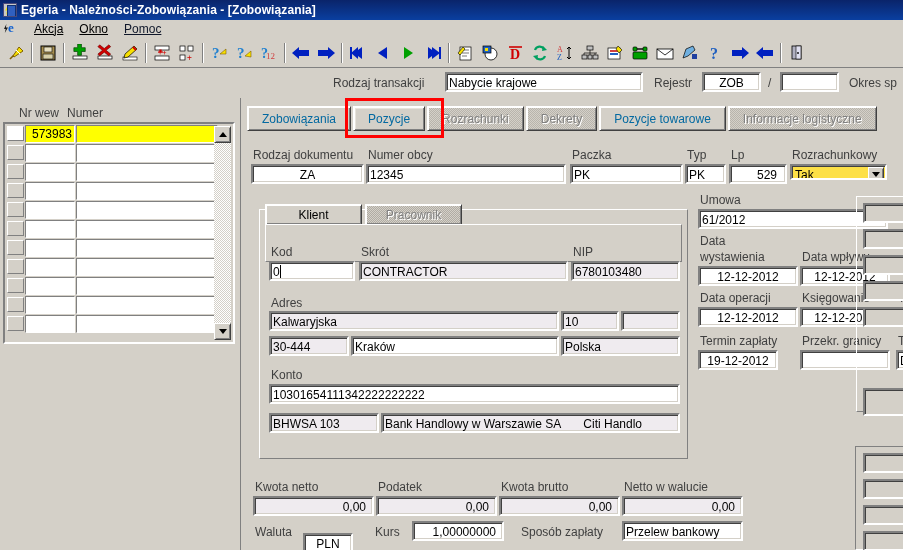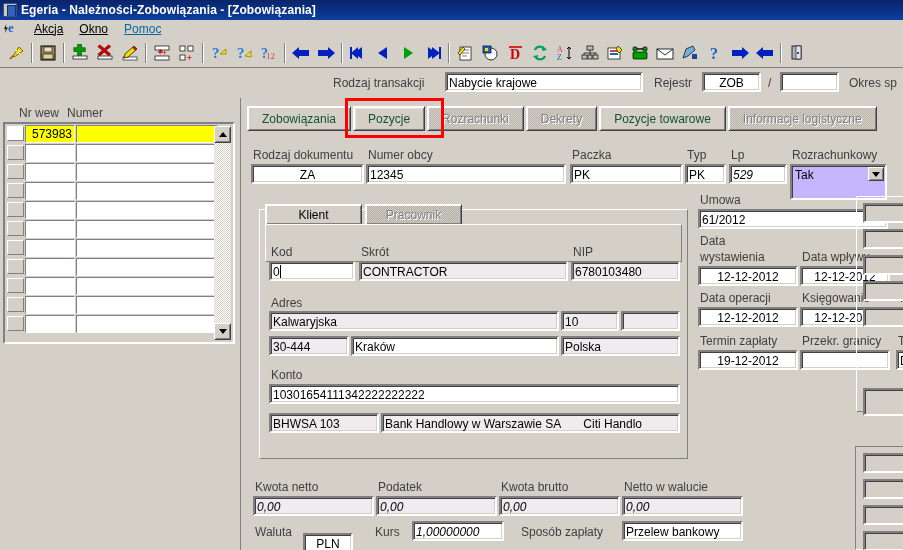--- a/index.html
+++ b/index.html
@@ -49,21 +49,21 @@
     content:""; position:absolute; left:0; top:2px; width:4px; height:9px; background:#1a1a1a;
     clip-path: polygon(60% 0, 0 55%, 42% 55%, 20% 100%, 100% 40%, 48% 40%);
   }
   .menu-e::after{
     content:"e"; position:absolute; left:4px; top:-2px; font-size:13px; font-weight:bold;
     color:#1060d0; font-family:"Liberation Serif", serif;
   }
   .menu-item {
     padding: 1px 8px 2px 8px; font-size: 12px; color: #000; cursor: default;
   }
-  .menu-item.disabled { color: #0369a1; }
+  .menu-item.disabled { color: #0f172a; }
   .menu-item u { text-decoration: underline; }
 
   
   .toolbar {
     position: absolute; left: 0; top: 38px; width: 903px; height: 30px;
     background: #d4d0c8; display: flex; align-items: center; padding-left: 3px;
     border-bottom: 1px solid #808080;
   }
   .tb-btn {
     width: 23px; height: 24px; margin: 0 1px; position: relative;
@@ -85,21 +85,21 @@
   .lbl { color: #404040; font-size: 12px; white-space: nowrap; }
   .field {
     background: #ffffff;
     border: 2px solid; border-color: #808080 #ffffff #ffffff #808080;
     box-shadow: inset 1px 1px 0 #404040, inset -1px -1px 0 #d4d0c8;
     height: 20px; font-size: 12px; padding: 1px 2px; line-height: 16px;
     color: #000; overflow: hidden; white-space: nowrap;
   }
   .field.ro { background: #efebef; }
   .field.ctr { text-align: center; }
-  .field.right { text-align: left; font-style: italic; }
+  .field.right { text-align: right; }
 
   
   .leftpanel {
     position: absolute; left: 0; top: 98px; width: 240px; height: 452px;
     background: #d4d0c8;
   }
   .grid-head {
     position: absolute; left: 5px; top: 8px; width: 230px; height: 16px;
     display: flex; color: #404040; font-size: 12px;
   }
@@ -152,21 +152,21 @@
   }
   .tabstrip {
     position: absolute; left: 6px; top: 7px; height: 26px; display: flex; align-items: flex-end;
   }
   .tab {
     height: 25px; padding: 0 14px; margin-right: 2px;
     background: #d4d0c8;
     border: 1px solid; border-color: #ffffff #404040 #404040 #ffffff;
     box-shadow: inset 1px 1px 0 #ffffff, inset -1px -1px 0 #808080;
     display: flex; align-items: center; justify-content: center;
-    font-size: 12px; color: #14532d; white-space: nowrap; cursor: default;
+    font-size: 12px; color: #0369a1; white-space: nowrap; cursor: default;
   }
   .tab.sel {
     background: #d4d0c8; font-weight: normal;
     box-shadow: inset 1px 1px 0 #ffffff, inset -1px -1px 0 #808080,
                 inset 2px 2px 0 #e8e4dc;
   }
   .tab.disabled {
     color: #808080;
     text-shadow: 1px 1px 0 #ffffff;
     background-image: repeating-conic-gradient(#d4d0c8 0% 25%, #b8b4ac 0% 50%);
@@ -188,24 +188,24 @@
     box-shadow: inset 1px 1px 0 #ffffff, inset -1px -1px 0 #808080;
     display: flex; align-items: center; justify-content: center;
     font-size: 12px; cursor: default;
   }
   .subtab.disabled {
     color: #808080; text-shadow: 1px 1px 0 #ffffff;
     background-image: repeating-conic-gradient(#d4d0c8 0% 25%, #b0aca4 0% 50%);
     background-size: 2px 2px;
   }
   .combo {
-    position: absolute; background: #c4b5fd;
+    position: absolute; background: #fde047;
     border: 2px solid; border-color: #808080 #ffffff #ffffff #808080;
     box-shadow: inset 1px 1px 0 #404040;
-    height: 36px; font-size: 12px; padding: 1px 20px 1px 3px; line-height: 16px;
+    height: 16px; font-size: 12px; padding: 1px 20px 1px 3px; line-height: 16px;
     overflow: hidden; white-space: nowrap;
   }
   .combo .arrow {
     position: absolute; right: 1px; top: 1px; width: 16px; height: 14px;
     background: #d4d0c8;
     border: 1px solid; border-color: #ffffff #404040 #404040 #ffffff;
     box-shadow: inset 1px 1px 0 #d4d0c8, inset -1px -1px 0 #808080;
     display: flex; align-items: center; justify-content: center;
   }
   .caret { display:inline-block; width:1px; height:13px; background:#000; vertical-align:-2px; }
@@ -630,21 +630,21 @@
     <span class="lbl" style="position:absolute;left:459px;top:193px;text-align:right;">Data operacji</span>
     <span class="lbl" style="position:absolute;left:561px;top:193px;">Księgowanie</span>
     <span class="lbl" style="position:absolute;left:657px;top:193px;">T</span>
     <div class="field ctr" style="position:absolute;left:457px;top:209px;width:100px;">12-12-2012</div>
     <div class="field ctr" style="position:absolute;left:559px;top:209px;width:90px;">12-12-2012</div>
     <div class="field" style="position:absolute;left:655px;top:209px;width:40px;">7</div>
 
     <span class="lbl" style="position:absolute;left:459px;top:236px;">Termin zapłaty</span>
     <span class="lbl" style="position:absolute;left:561px;top:236px;">Przekr. granicy</span>
     <span class="lbl" style="position:absolute;left:657px;top:236px;">Te</span>
-    <div class="field ctr" style="position:absolute;left:457px;top:252px;width:100px;">19-12-2012</div>
+    <div class="field ctr" style="position:absolute;left:457px;top:252px;width:80px;">19-12-2012</div>
     <div class="field" style="position:absolute;left:559px;top:252px;width:90px;"></div>
     <div class="field" style="position:absolute;left:655px;top:252px;width:40px;">D</div>
 
     <div class="group" style="left:615px;top:98px;width:48px;height:216px;border-color:#ffffff #808080 #808080 #ffffff;background:transparent;"></div>
     <div class="stub" style="left:622px;top:105px;width:44px;"></div>
     <div class="stub" style="left:622px;top:131px;width:44px;"></div>
     <div class="stub" style="left:622px;top:157px;width:44px;"></div>
     <div class="stub" style="left:622px;top:183px;width:44px;"></div>
     <div class="stub" style="left:622px;top:209px;width:44px;"></div>
 

